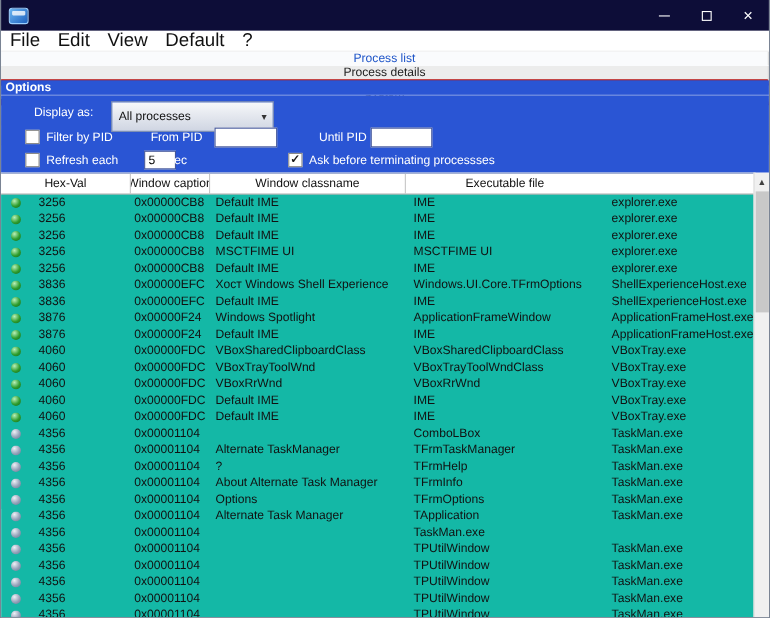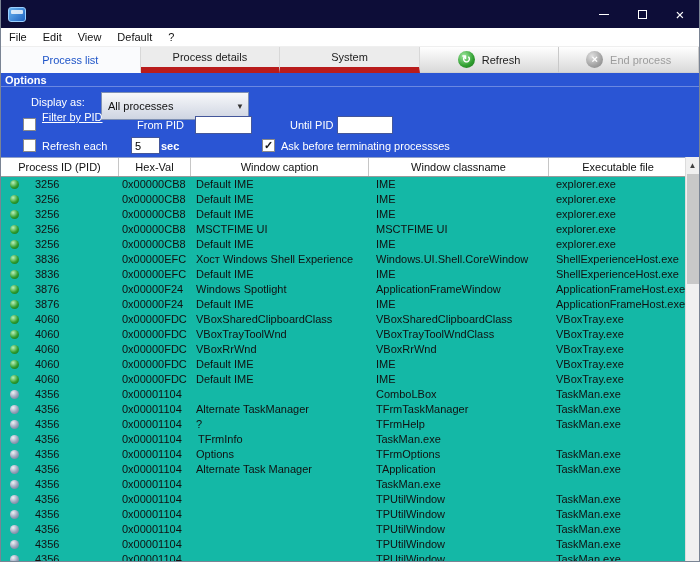--- a/index.html
+++ b/index.html
@@ -16,25 +16,25 @@
   .app-icon::after { content: ""; position: absolute; left: 2px; top: 2px; right: 2px; height: 4px;
                      background: rgba(255,255,255,.78); border-radius: 1px; }
   .win-buttons { margin-left: auto; display: flex; height: 100%; }
   .win-btn { width: 38px; height: 100%; display: flex; align-items: center; justify-content: center; color: #fff; cursor: default; }
   .glyph-min { display: block; width: 10px; height: 1px; background: #fff; }
   .glyph-max { display: block; width: 9px; height: 9px; border: 1px solid #fff; }
   .glyph-close { font-size: 15px; line-height: 1; }
 
   
   .menubar { position: absolute; top: 28px; left: 0; right: 0; height: 19px; background: #fff;
-             display: flex; align-items: stretch; font-size: 11px; color: #111; border-bottom: 1px solid #efefef; }
+             display: flex; align-items: stretch; font-size: 17px; color: #111; border-bottom: 1px solid #efefef; }
   .menu-item { padding: 0 8px; display: flex; align-items: center; }
 
   
-  .tabstrip { position: absolute; top: 47px; left: 0; right: 0; height: 26px; display: flex; background: #e9e9e9; }
+  .tabstrip { position: absolute; top: 47px; left: 0; right: 0; height: 26px; display: flex; background: #e9e9e9; flex-direction: column; }
   .tab { flex: 1; display: flex; align-items: center; justify-content: center; font-size: 11px; color: #222;
          background: #ececec; border-right: 1px solid #d8d8d8; border-bottom: 6px solid #b91c1c; }
   .tab.active { background: #fafbfd; color: #1f55c8; border-bottom: 1px solid #fafbfd; }
   .toolbtn { flex: 1; display: flex; align-items: center; justify-content: center; gap: 7px; font-size: 11px;
              color: #222; background: linear-gradient(180deg, #ffffff, #d9d9d9); border-right: 1px solid #c9c9c9;
              border-bottom: 1px solid #d0d0d0; }
   .toolbtn.disabled { color: #9c9c9c; }
   .orb-big { width: 17px; height: 17px; border-radius: 50%; display: flex; align-items: center; justify-content: center;
              color: #fff; font-size: 11px; font-weight: bold; line-height: 1; }
   .orb-big.green { background: radial-gradient(circle at 35% 30%, #9fe89f, #2f9e2f 60%, #1a6e1a); }
@@ -50,29 +50,29 @@
               background: linear-gradient(180deg, #f7f8fa, #cfd5e2); border: 1px solid #7e90b4;
               display: flex; align-items: center; font-size: 11px; color: #111; padding-left: 6px; }
   .dropdown .caret { margin-left: auto; width: 16px; text-align: center; color: #333; font-size: 8px; }
   .cb { position: absolute; width: 13px; height: 13px; background: #fff; border: 1px solid #8a8a8a;
         display: flex; align-items: center; justify-content: center; font-size: 11px; color: #1a1a1a;
         font-weight: bold; line-height: 1; }
   .txt { position: absolute; height: 18px; border: 1px solid #43569a; background: #fff; font-size: 11px;
          font-family: inherit; padding: 0 3px; }
   #lbl-display { left: 30px; top: 9px; }
   #cb-filter   { left: 22px; top: 31px; }
-  #lbl-filter  { left: 41px; top: 24px; text-decoration: underline; }
+  #lbl-filter  { left: 41px; top: 32px; }
   #lbl-from    { left: 136px; top: 32px; }
   #inp-from    { left: 194px; top: 29px; width: 57px; }
   #lbl-until   { left: 289px; top: 32px; }
   #inp-until   { left: 336px; top: 29px; width: 56px; }
   #cb-refresh  { left: 22px; top: 52px; }
   #lbl-refresh { left: 41px; top: 53px; text-align: center; }
   #inp-sec     { left: 130px; top: 50px; width: 29px; height: 17px; }
-  #lbl-sec     { left: 160px; top: 53px; font-weight: bold; }
+  #lbl-sec     { left: 152px; top: 53px; }
   #cb-ask      { left: 261px; top: 52px; }
   #lbl-ask     { left: 280px; top: 53px; }
 
   
   .thead { position: absolute; top: 157px; left: 0; width: 686px; height: 20px; background: #fff;
            border-top: 1px solid #8fa0c8; border-bottom: 1px solid #9a9a9a;
            display: grid; grid-template-columns: 118px 72px 178px 180px 138px; font-size: 11px; color: #111; }
   .th { display: flex; align-items: center; justify-content: center; border-right: 1px solid #c6c6c6;
         white-space: nowrap; overflow: hidden; }
   .th:last-child { border-right: none; }
@@ -162,21 +162,20 @@
     <span class="opt-label" id="lbl-refresh">Refresh each</span>
     <input class="txt" id="inp-sec" value="5" style="">
     <span class="opt-label" id="lbl-sec">sec</span>
     <div class="cb" id="cb-ask">
       <span>✓</span>
     </div>
     <span class="opt-label" id="lbl-ask">Ask before terminating processses</span>
   </div>
 
   <div class="thead">
-    <div class="th">Process ID (PID)</div>
     <div class="th">Hex-Val</div>
     <div class="th">Window caption</div>
     <div class="th">Window classname</div>
     <div class="th">Executable file</div>
   </div>
 
   <div class="tbody">
       <div class="trow">
       <span class="cell c-icon">
           <span class="orb green"></span>
@@ -227,21 +226,21 @@
       <span class="cell c-cls">IME</span>
       <span class="cell c-exe">explorer.exe</span>
     </div>
       <div class="trow">
       <span class="cell c-icon">
           <span class="orb green"></span>
         </span>
       <span class="cell c-pid">3836</span>
       <span class="cell c-hex">0x00000EFC</span>
       <span class="cell c-cap">Хост Windows Shell Experience</span>
-      <span class="cell c-cls">Windows.UI.Shell.CoreWindow</span>
+      <span class="cell c-cls">Windows.UI.Core.TFrmOptions</span>
       <span class="cell c-exe">ShellExperienceHost.exe</span>
     </div>
       <div class="trow">
       <span class="cell c-icon">
           <span class="orb green"></span>
         </span>
       <span class="cell c-pid">3836</span>
       <span class="cell c-hex">0x00000EFC</span>
       <span class="cell c-cap">Default IME</span>
       <span class="cell c-cls">IME</span>
@@ -346,20 +345,21 @@
       <span class="cell c-cap">?</span>
       <span class="cell c-cls">TFrmHelp</span>
       <span class="cell c-exe">TaskMan.exe</span>
     </div>
       <div class="trow">
       <span class="cell c-icon">
           <span class="orb gray"></span>
         </span>
       <span class="cell c-pid">4356</span>
       <span class="cell c-hex">0x00001104</span>
+      <span class="cell c-cap">About Alternate Task Manager</span>
       <span class="cell c-cls">TFrmInfo</span>
       <span class="cell c-exe">TaskMan.exe</span>
     </div>
       <div class="trow">
       <span class="cell c-icon">
           <span class="orb gray"></span>
         </span>
       <span class="cell c-pid">4356</span>
       <span class="cell c-hex">0x00001104</span>
       <span class="cell c-cap">Options</span>

